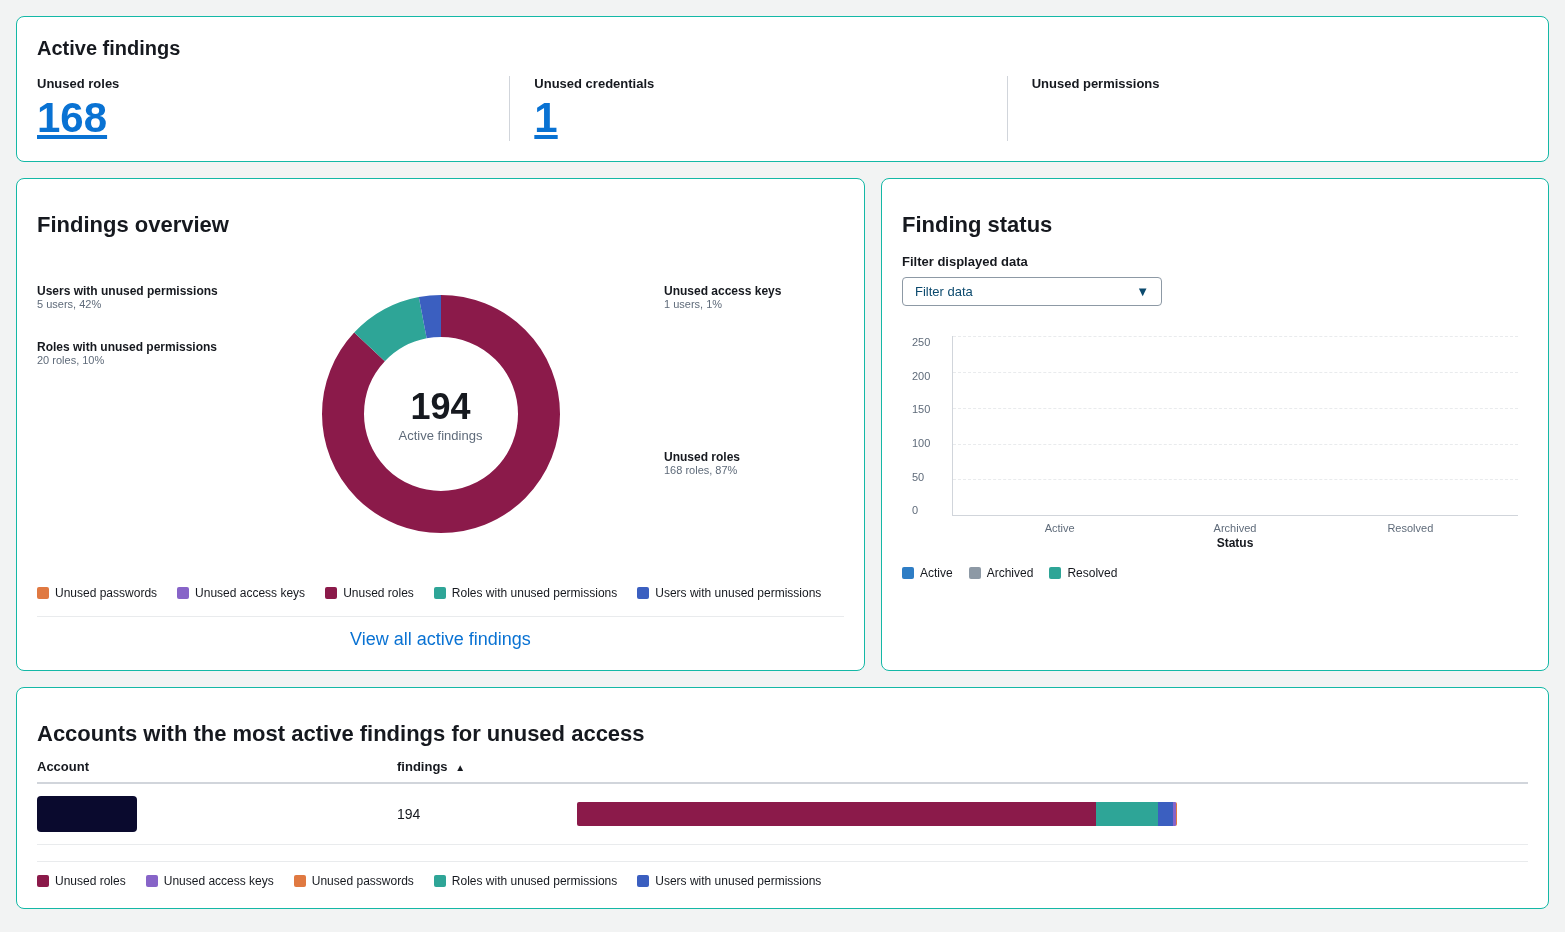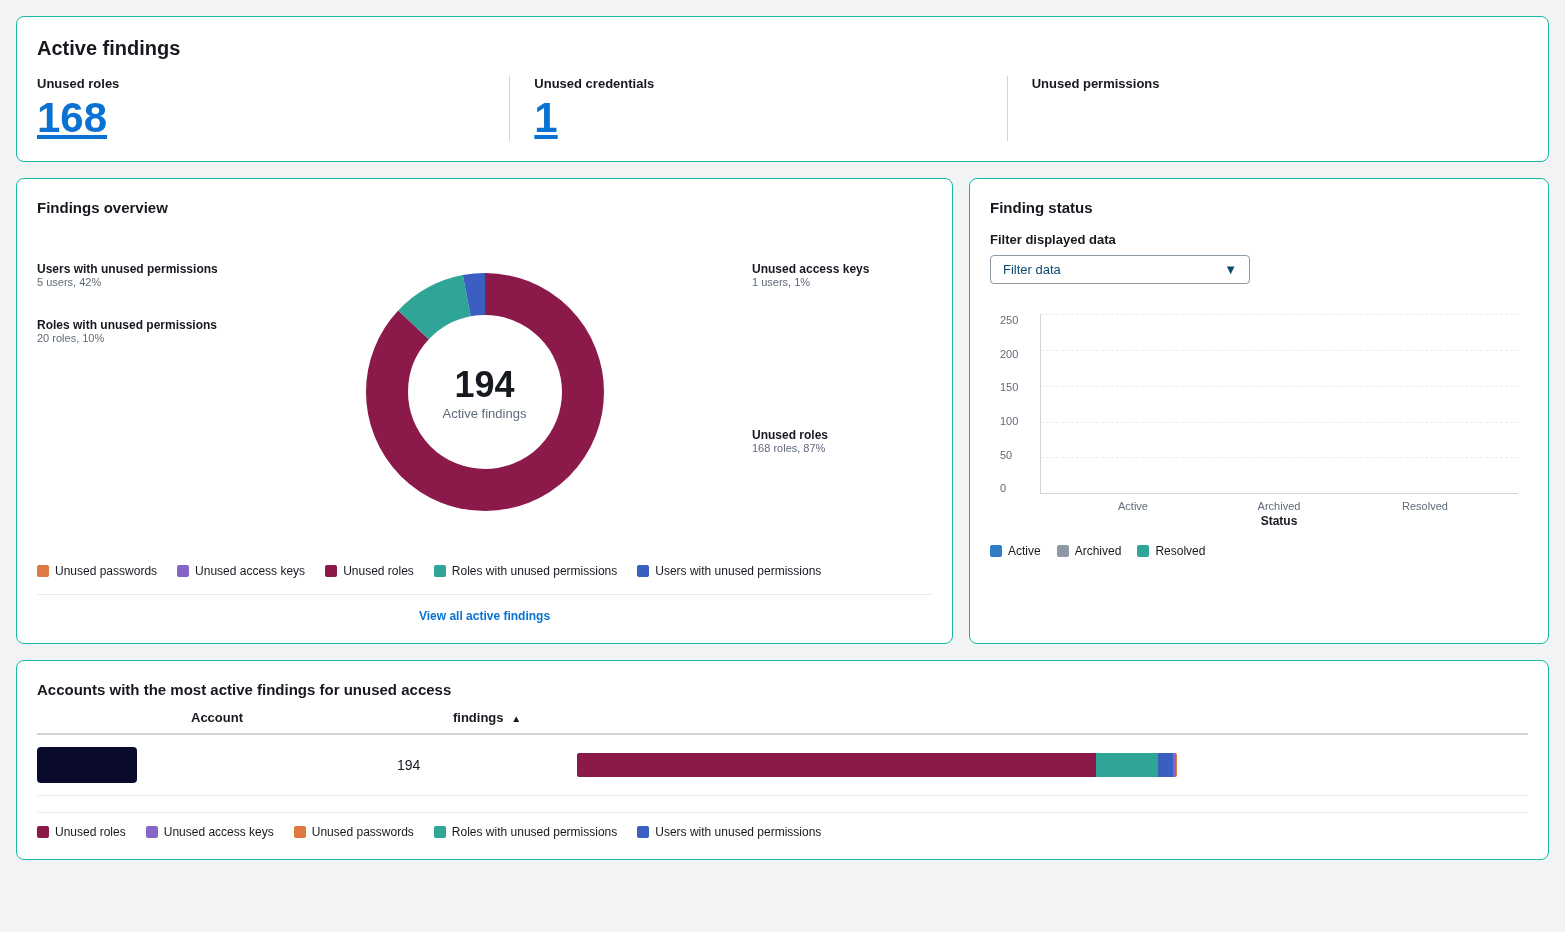--- a/index.html
+++ b/index.html
@@ -53,26 +53,27 @@
       cursor: pointer;
       line-height: 1.1;
     }
 
     
     .two-col {
       display: flex;
       gap: 16px;
     }
     .two-col .left { flex: 1; min-width: 0; }
-    .two-col .right { width: 580px; }
+    .two-col .right { width: 668px; }
 
     .section-title {
-      font-size: 15px;
+      font-size: 22px;
       font-weight: 700;
       margin-bottom: 16px;
+      margin-top: 13px;
     }
     .donut-wrapper {
       position: relative;
       width: 280px;
       height: 280px;
     }
     .donut-center-text {
       position: absolute;
       top: 50%;
       left: 50%;
@@ -111,22 +112,21 @@
     
     .view-all-link {
       text-align: center;
       padding-top: 12px;
       border-top: 1px solid #e9ebed;
       margin-top: 16px;
     }
     .view-all-link a {
       color: #0972d3;
       text-decoration: none;
-      font-size: 12px;
-      font-weight: bold;
+      font-size: 18px;
     }
 
     
     .filter-label {
       font-size: 13px;
       font-weight: 600;
       margin-bottom: 8px;
     }
     .filter-input {
       display: flex;
@@ -163,21 +163,20 @@
     
     .accounts-table-card .section-title {
       margin-bottom: 12px;
     }
     .table-header {
       display: flex;
       border-bottom: 2px solid #d1d5db;
       padding-bottom: 8px;
       font-size: 13px;
       font-weight: 700;
-      text-align: center;
     }
     .col-account { width: 360px; }
     .col-findings { width: 180px; }
     .col-by-type { flex: 1; }
     .table-row-data {
       display: flex;
       align-items: center;
       padding: 12px 0;
       border-bottom: 1px solid #e9ebed;
     }

